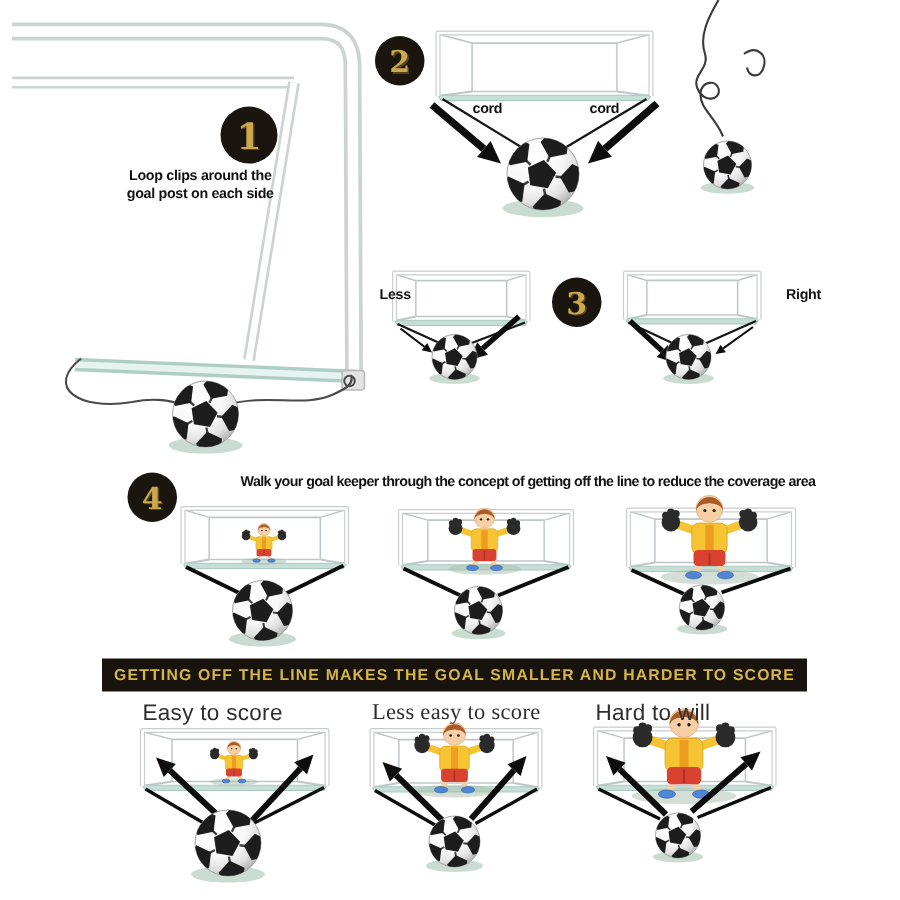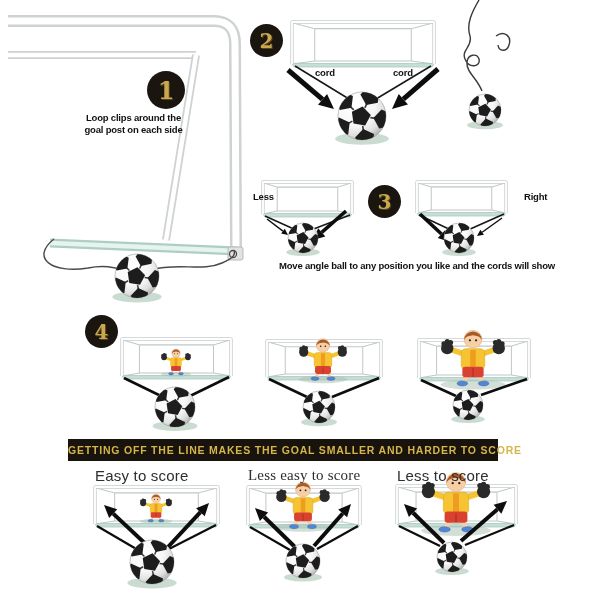--- a/index.html
+++ b/index.html
@@ -21,21 +21,21 @@
   #cap-step1{left:76px;top:112px;width:115px;}
   #cordlbl-left{left:315px;top:67px;}
   #cordlbl-right{left:393px;top:67px;}
   #cap-step2{left:289px;top:146px;}
   #cordlbl-pendulum{left:477px;top:24px;}
   #lbl-pendulum{left:445px;top:120px;width:82px;}
   #lbl-left{left:253px;top:191px;}
   #lbl-right{left:496px;top:191px;margin-left:28px;}
   #cap-step3{left:267px;top:260px;width:300px;}
   #cap-step4{left:122px;top:316px;width:460px;font-size:9.5px;letter-spacing:-0.4px;}
-  #banner{position:absolute;left:68px;top:439px;width:430px;height:22px;
+  #banner{position:absolute;left:68px;top:439px;width:470px;height:22px;
           background:var(--banner-bg,#19130d);color:var(--banner-text,#d6b54a);
           font-weight:bold;font-size:10.5px;letter-spacing:0.8px;line-height:23px;
           text-align:center;white-space:nowrap;}
   .scorelbl{position:absolute;top:467px;font-weight:400;font-size:15px;
             color:#2e2e2e;letter-spacing:0.2px;white-space:nowrap;}
   #scorelbl-0{left:95px;}
   #scorelbl-1{left:248px;font-family:Liberation Serif, serif;}
   #scorelbl-2{left:397px;}
 </style>
 </head>
@@ -742,22 +742,22 @@
 
   <div class="cap" id="cordlbl-left">cord</div>
   <div class="cap" id="cordlbl-right">cord</div>
 
   <div class="cap" id="cordlbl-pendulum"></div>
   <div class="cap center" id="lbl-pendulum"></div>
 
   <div class="cap" id="lbl-left">Less</div>
   <div class="cap" id="lbl-right">Right</div>
   <div class="cap wrap" id="cap-step3">
-    <div>Move angle ball to any position you like and the cords will show</div>
   </div>
 
+  <div class="cap" id="cap-step4">Walk your goal keeper through the concept of getting off the line to reduce the coverage area</div>
 
   <div id="banner">GETTING OFF THE LINE MAKES THE GOAL SMALLER AND HARDER TO SCORE</div>
 
   <div class="scorelbl" id="scorelbl-0">Easy to score</div>
   <div class="scorelbl" id="scorelbl-1">Less easy to score</div>
-  <div class="scorelbl" id="scorelbl-2">Less to score</div>
+  <div class="scorelbl" id="scorelbl-2">Hard to will</div>
 </div>
 
 </body></html>

